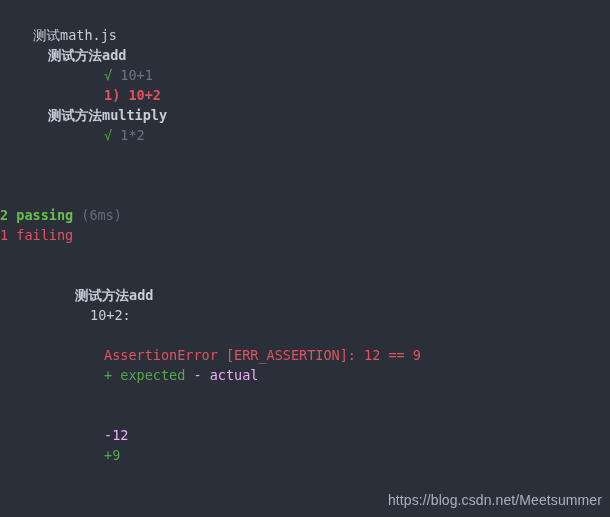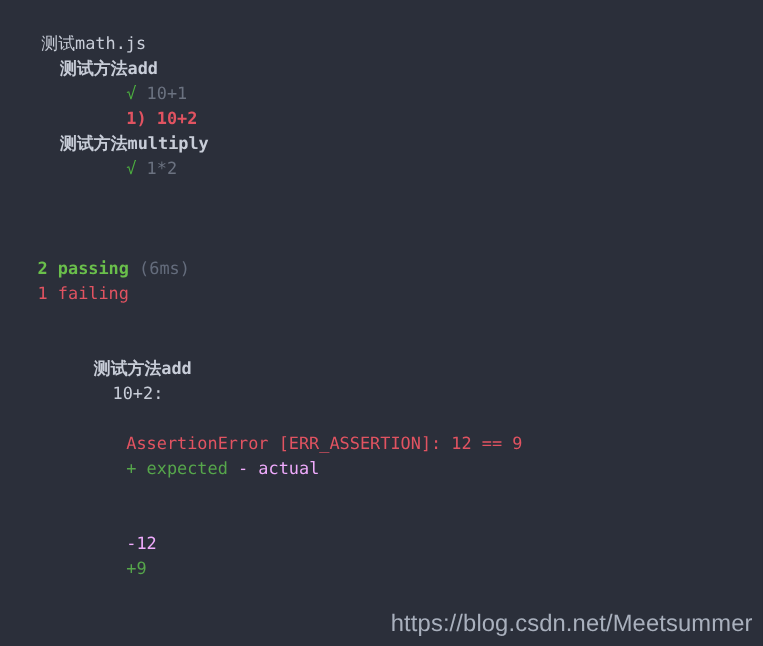--- a/index.html
+++ b/index.html
@@ -26,24 +26,24 @@
   }
   .line {
     height: 20px;
     white-space: pre;
     color: #c3c9d4;
   }
   .line.blank {
     height: 20px;
   }
   
-  .i0 { padding-left: 30px; }
+  .i0 { }
   .i1 { padding-left: 33px; }
   .i2 { padding-left: 48px; }
-  .i3 { padding-left: 56px; margin-left: 45px; }
+  .i3 { padding-left: 104px; }
   .i5 { padding-left: 75px; }
   .i6 { padding-left: 90px; }
 
   .suite   { color: #c8cdd8; }
   .subsuite{ color: #c8cdd8; font-weight: bold; }
   .pass-mark { color: #4caf3f; }
   .muted   { color: #6b7280; }
   .dim     { color: #646c7c; }
   .fail    { color: #e15361; }
   .fail-bold { color: #e15361; font-weight: bold; }
@@ -51,21 +51,21 @@
   .err     { color: #e15361; }
   .plus    { color: #56a64b; text-align: right; }
   .minus   { color: #f0abfc; }
   .stack   { color: #5c6475; }
 
   #watermark {
     position: absolute;
     right: 8px;
     top: 490px;
     font-family: "Liberation Sans", "DejaVu Sans", sans-serif;
-    font-size: 19px;
+    font-size: 14px;
     color: #a9b0bd;
     letter-spacing: 0.1px;
   }
 </style>
 </head>
 <body>
 
 <div id="terminal">
 
   <div id="console-output">

